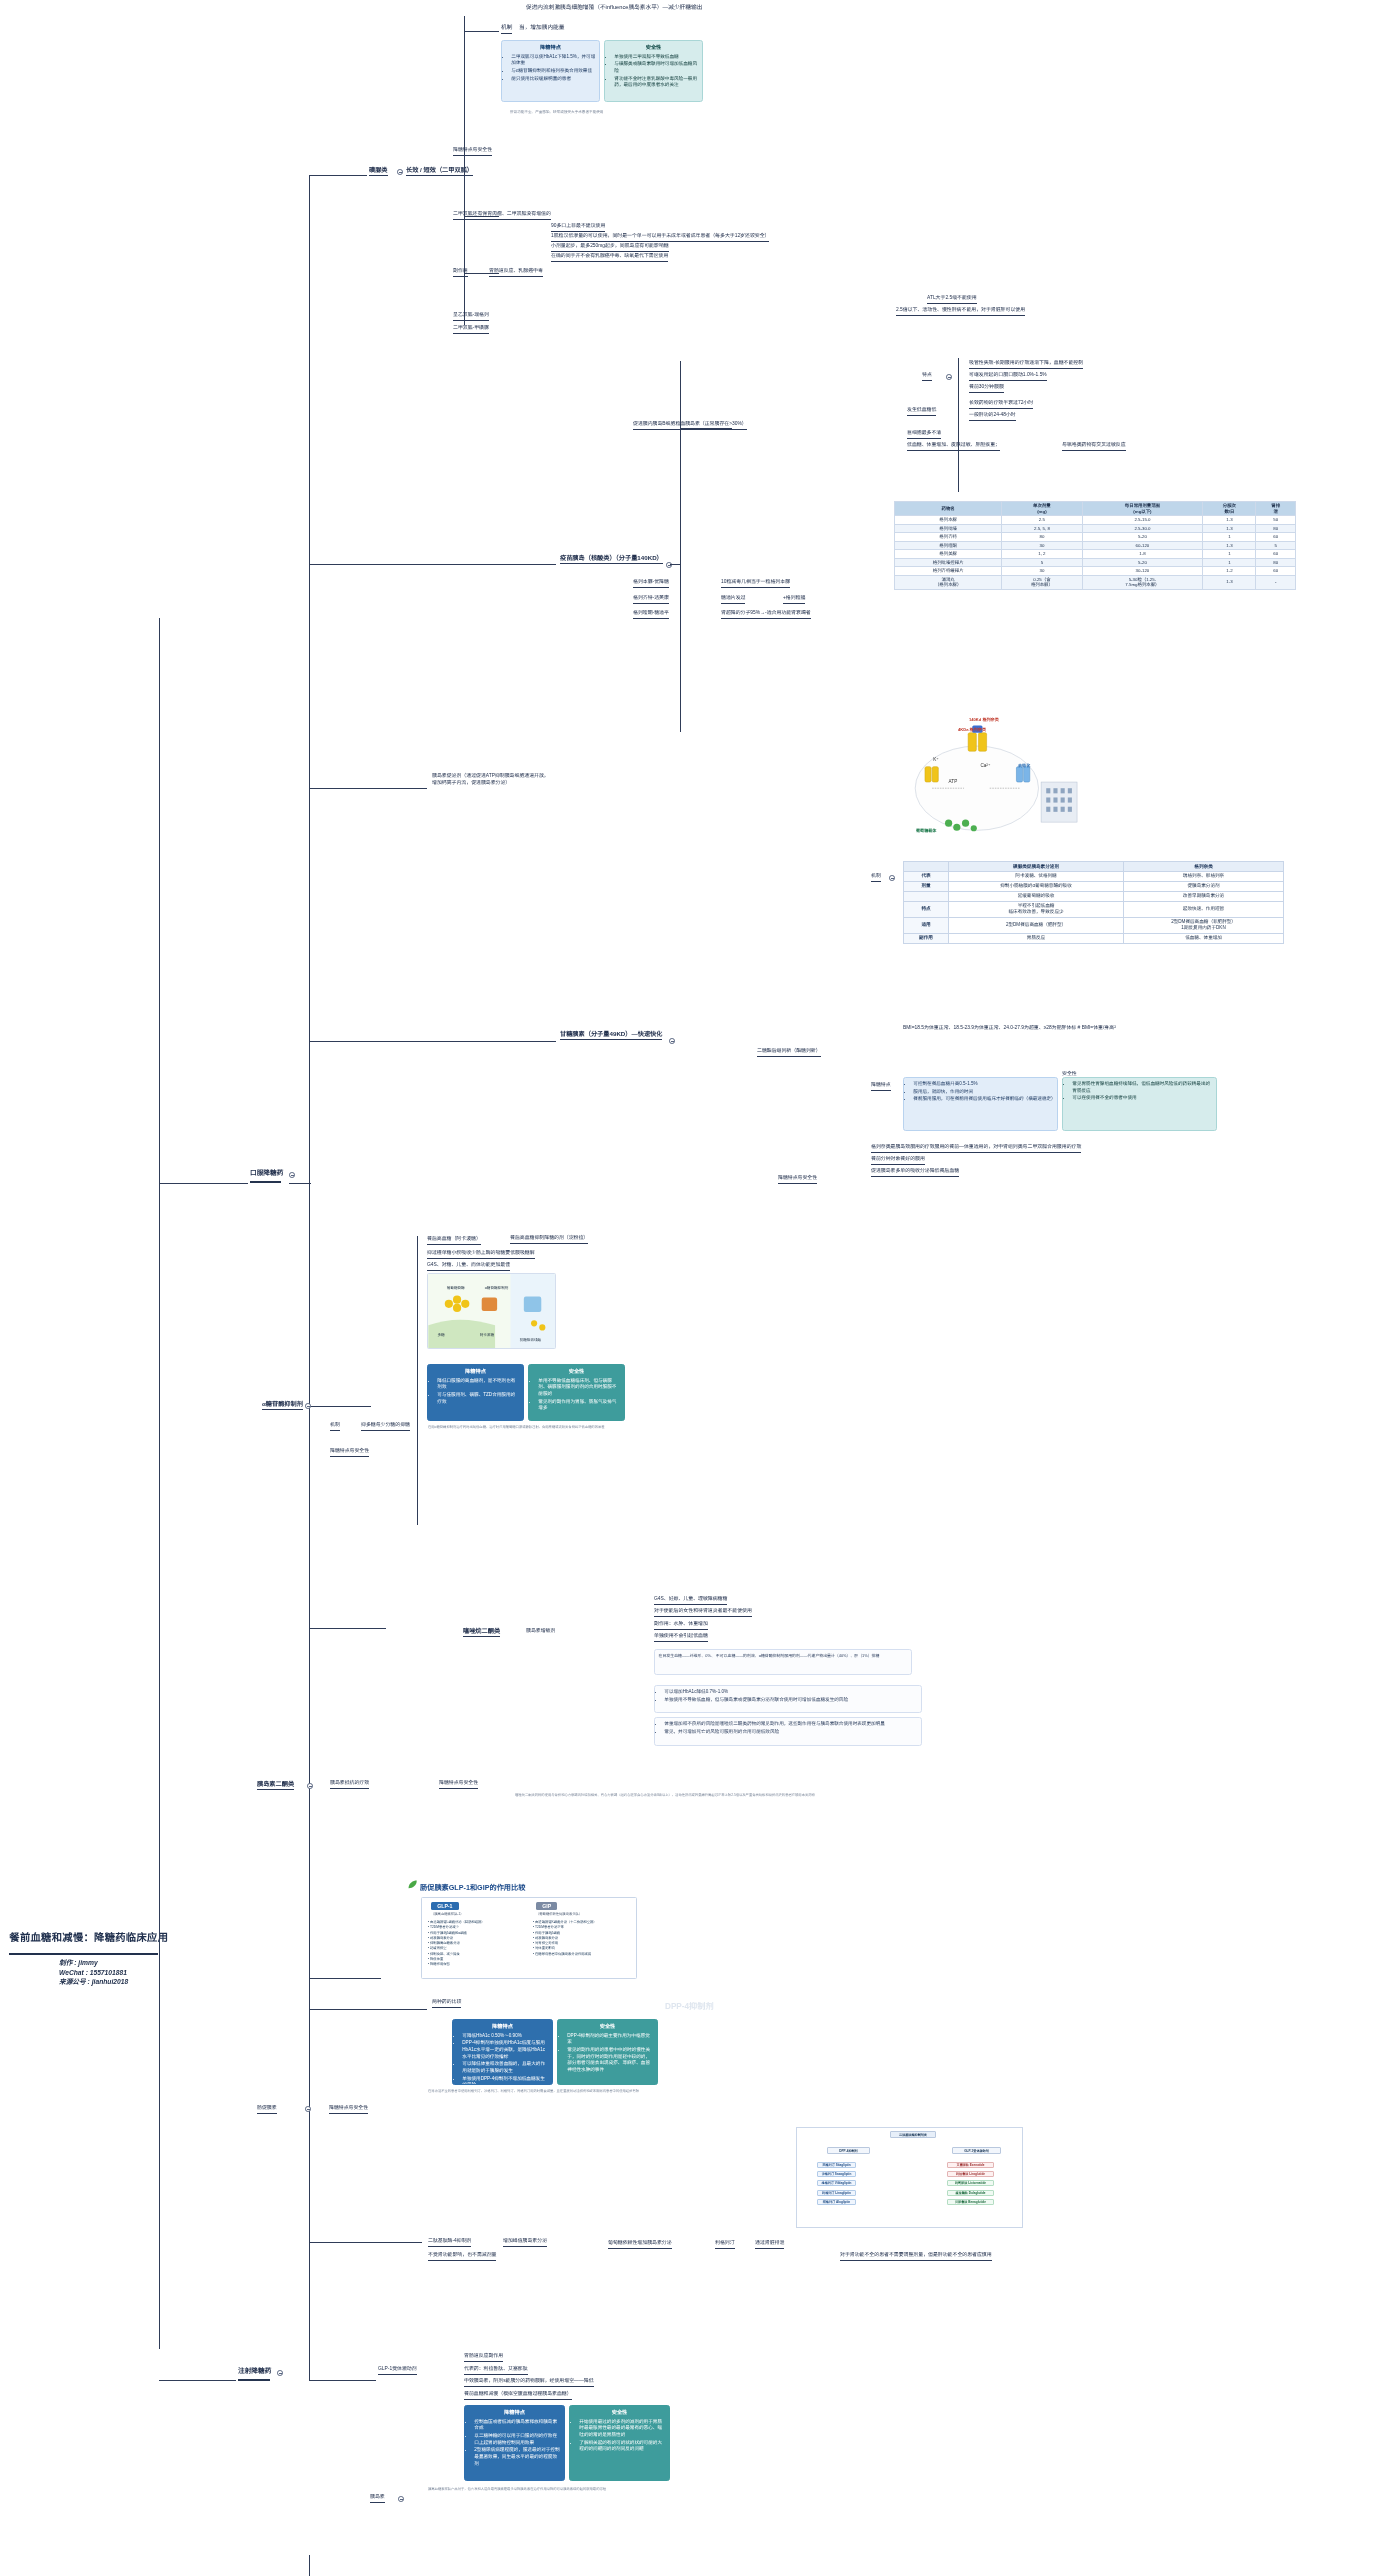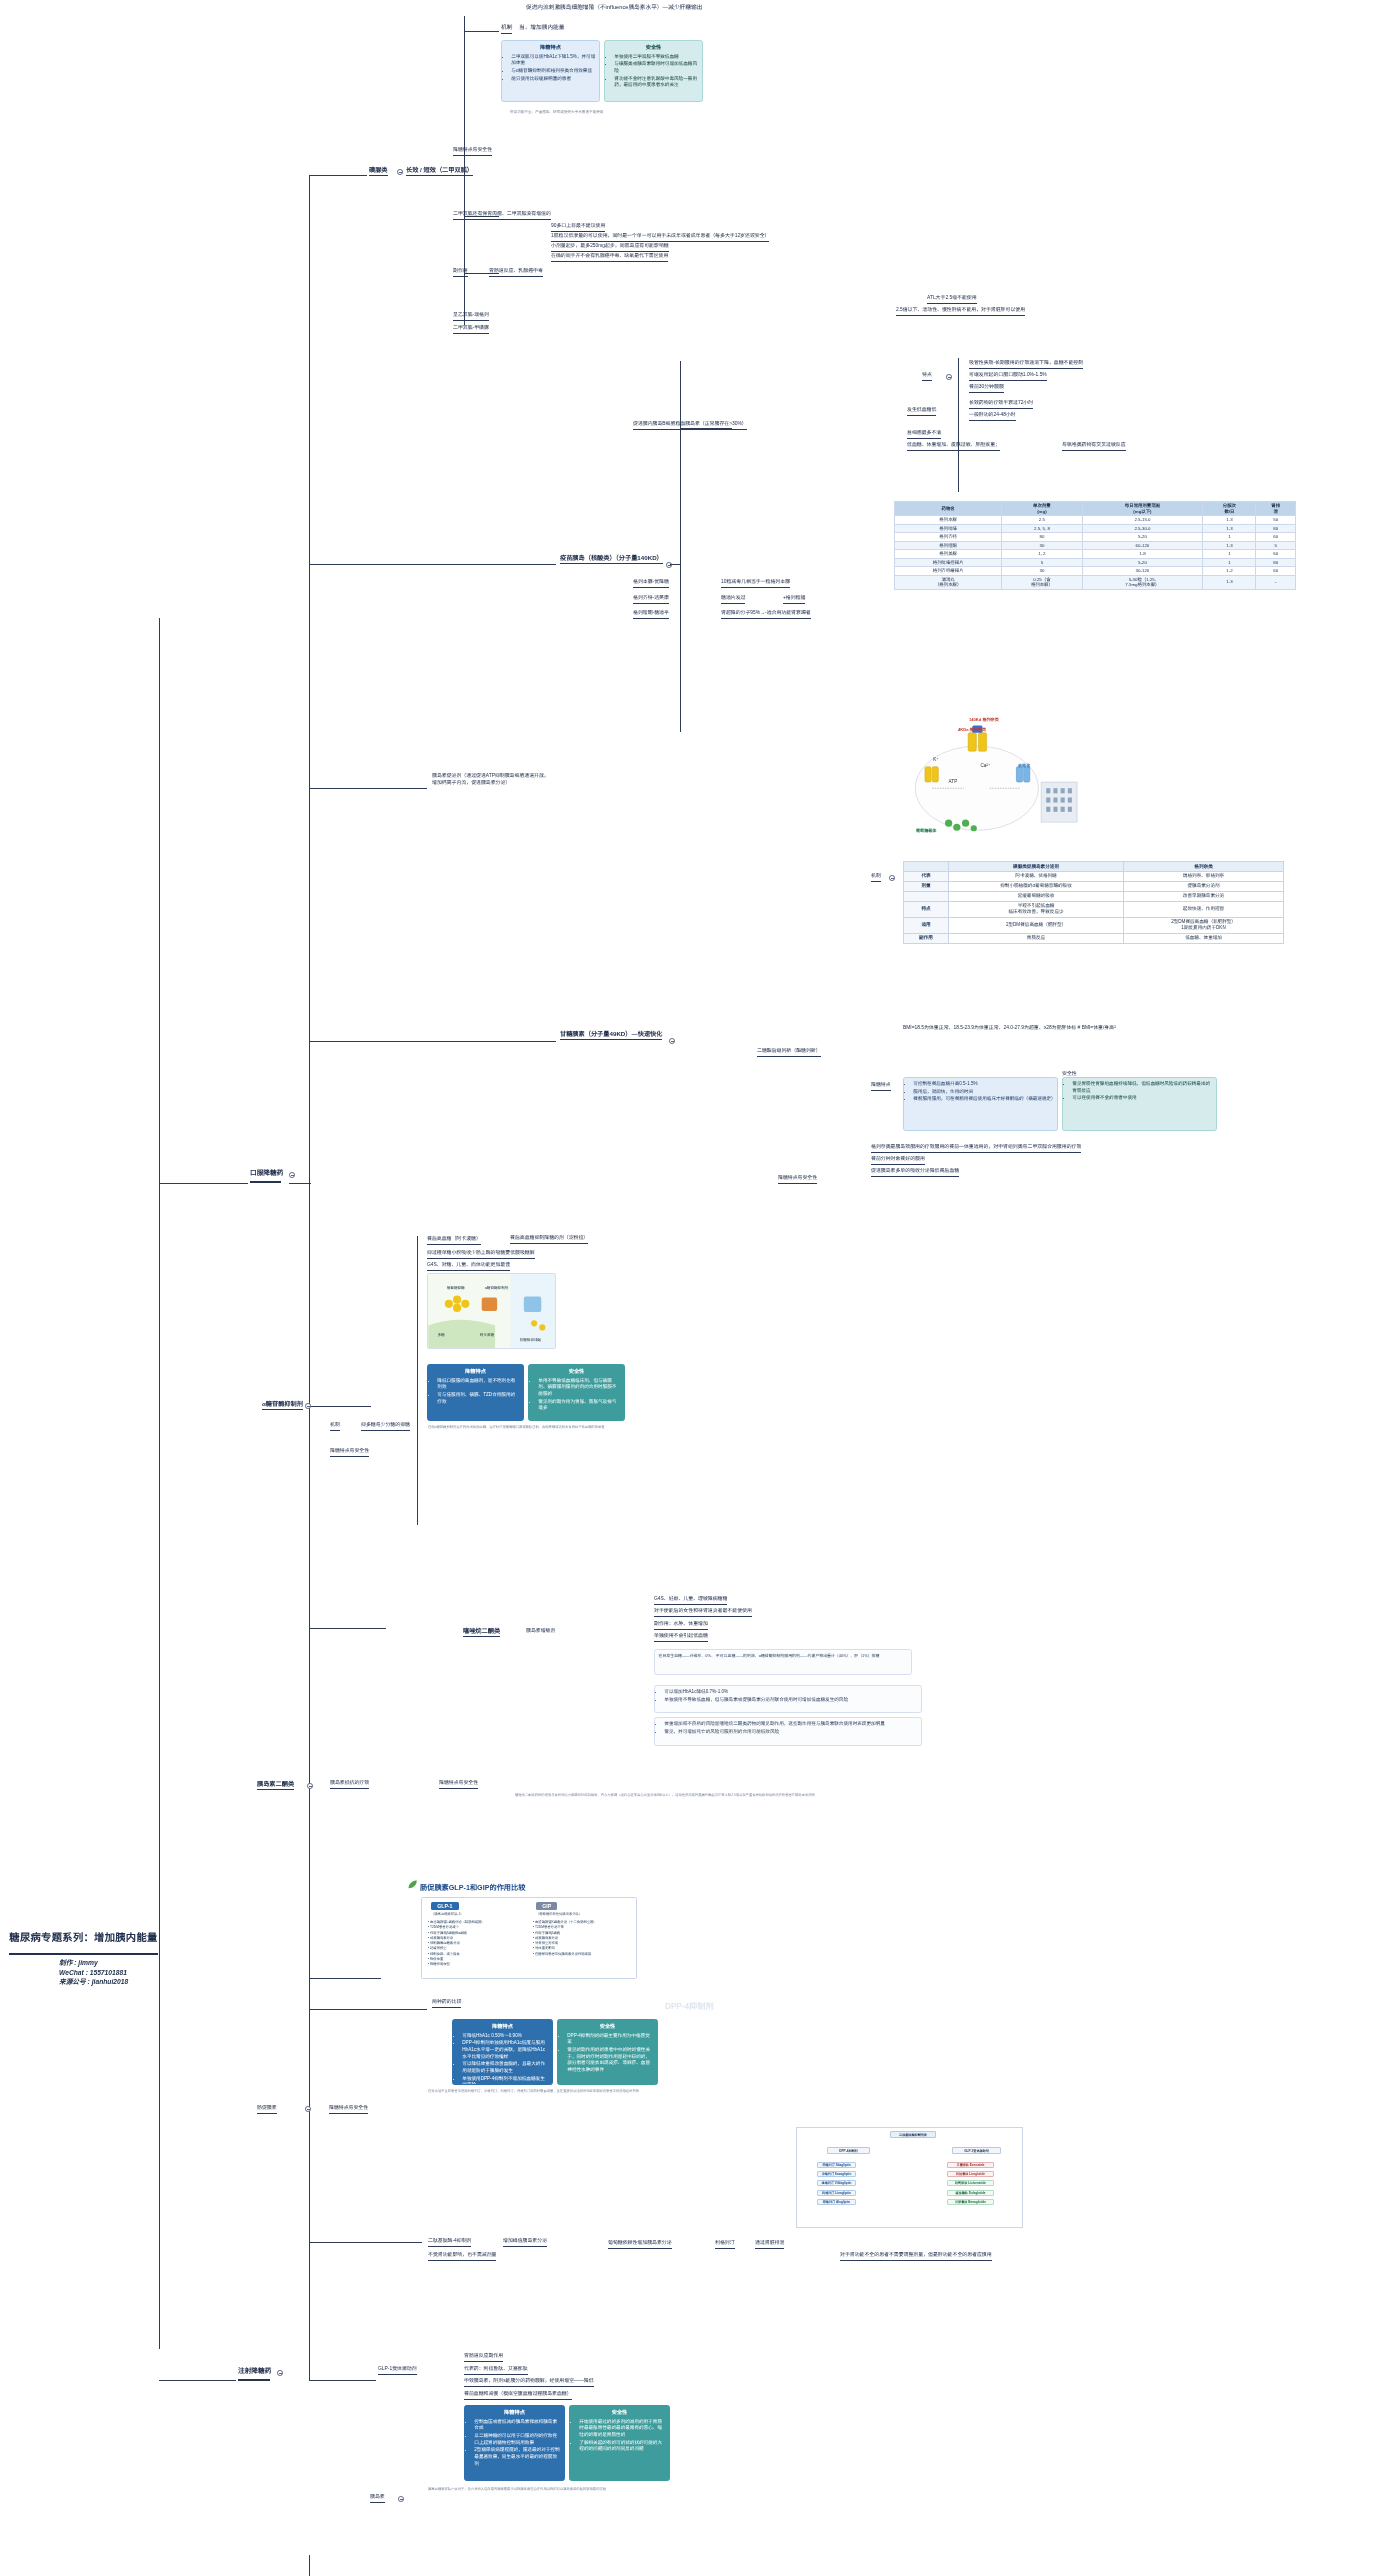--- a/index.html
+++ b/index.html
@@ -214,21 +214,21 @@
   }
   .fbox.r { border-color: #e3b4b4; background: #fdf1f1; color: #9c3030; }
   .fbox.g { border-color: #b4ddc3; background: #f0faf3; color: #1d6b3f; }
   .fbox.b { border-color: #b2cbe8; background: #eff5fd; color: #1f4d86; }
 </style>
 </head>
 <body>
 
 <div id="canvas">
 
-  <div id="root-title">糖尿病专题系列：增加胰内能量</div>
+  <div id="root-title">餐前血糖和减慢：降糖药临床应用</div>
   <div id="root-rule"></div>
   <div id="root-credits">制作 : jimmy
 WeChat : 1557101881
 来源公号 : jianhui2018</div>
 
   <div class="ln lv" style="left:159px; top:618px; width:0.8px; height:1731px;"></div>
   <div class="ln lh" style="left:159px; top:1953px; width:1px; height:1px;"></div>
 
   <div class="ln lh" style="left:159px; top:1183px; width:89px;"></div>
   <div class="node" style="left:250px; top:1168px;">口服降糖药</div>

